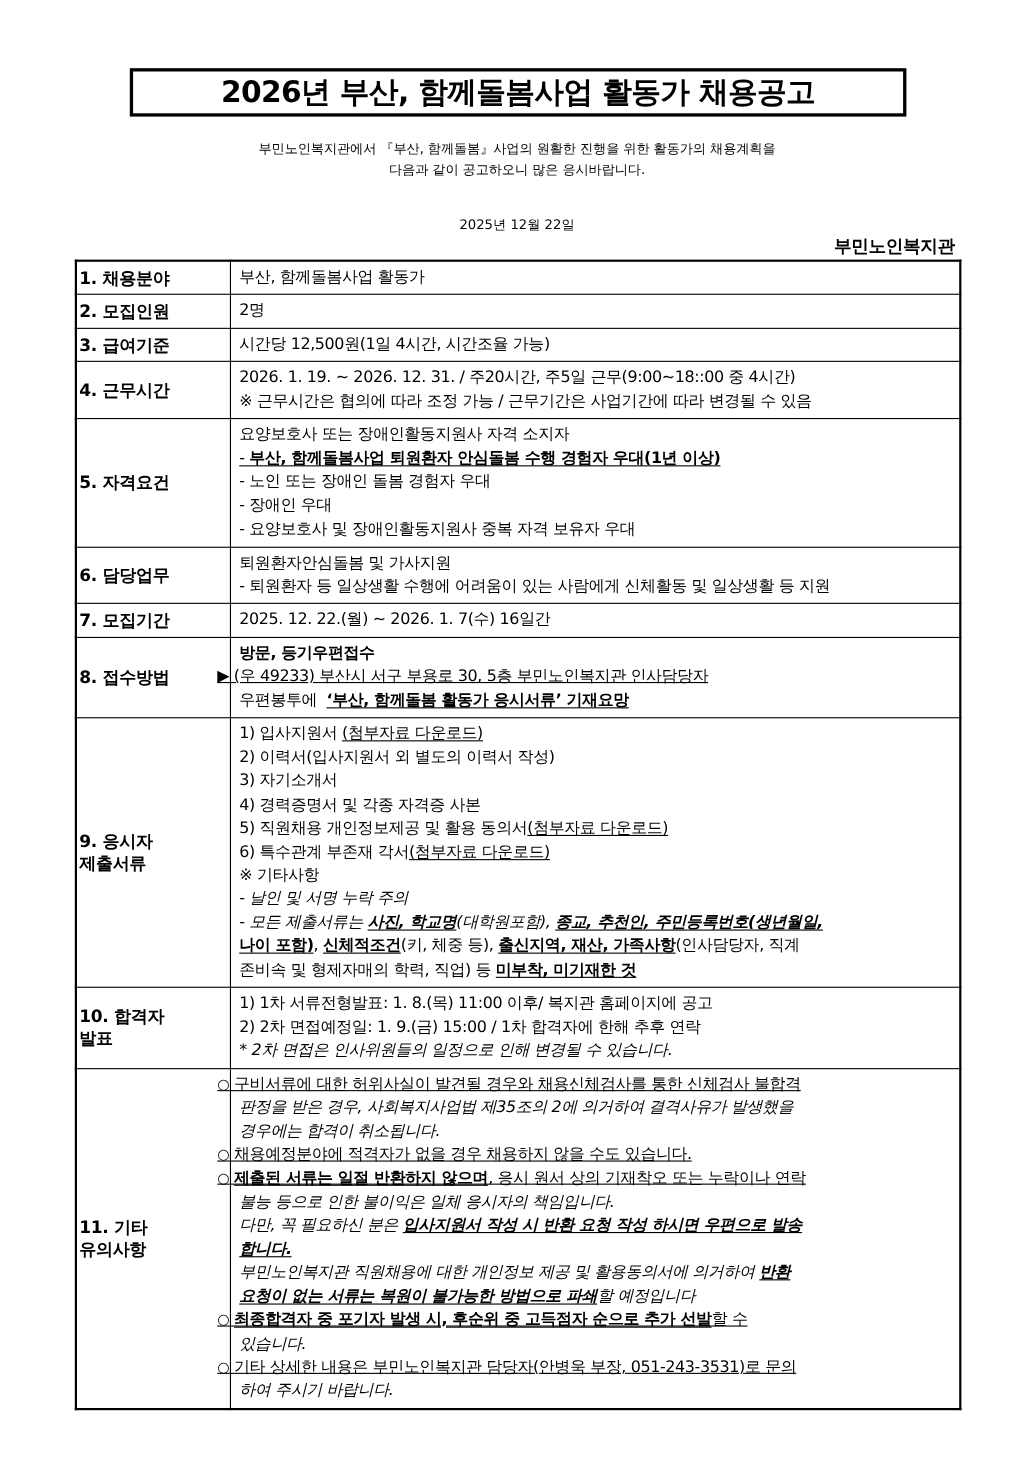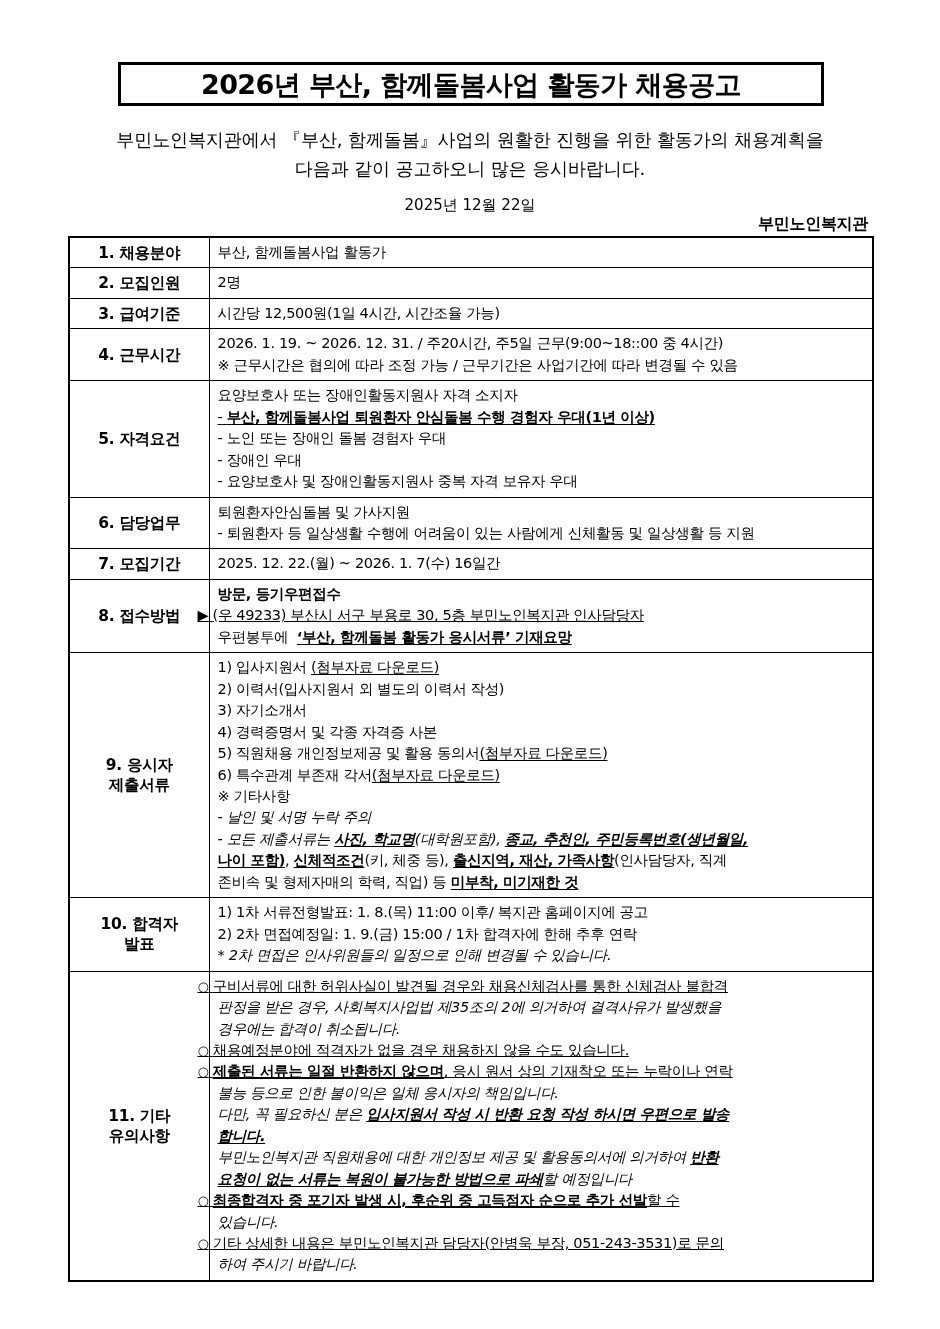--- a/index.html
+++ b/index.html
@@ -45,32 +45,32 @@
     line-height: 1;
   }
 
   
   .intro {
     position: absolute;
     left: 70px;
     top: 126px;
     width: 800px;
     text-align: center;
-    font-size: 18px;
+    font-size: 12px;
     line-height: 1.6;
     letter-spacing: -0.1px;
   }
   .intro-line { display: block; white-space: nowrap; }
   .intro-date {
     position: absolute;
     left: 70px;
     top: 196px;
     width: 800px;
     text-align: center;
-    font-size: 15px;
+    font-size: 12px;
   }
   .org-right {
     position: absolute;
     right: 72px;
     top: 214px;
     font-size: 16px;
     font-weight: bold;
     letter-spacing: -0.3px;
     margin-left: 20px;
   }
@@ -87,21 +87,20 @@
   table.notice td {
     border: 1px solid #000;
     vertical-align: middle;
     padding: 0;
   }
   table.notice {
     border: 2px solid #000;
   }
   .col-label {
     width: 140px;
-    text-align: center;
     font-weight: bold;
     font-size: 15.5px;
     letter-spacing: -0.3px;
     line-height: 1.3;
     padding: 3px 2px !important;
     margin-top: 20px;
   }
   .col-body {
     font-size: 14.5px;
     line-height: 1.48;

